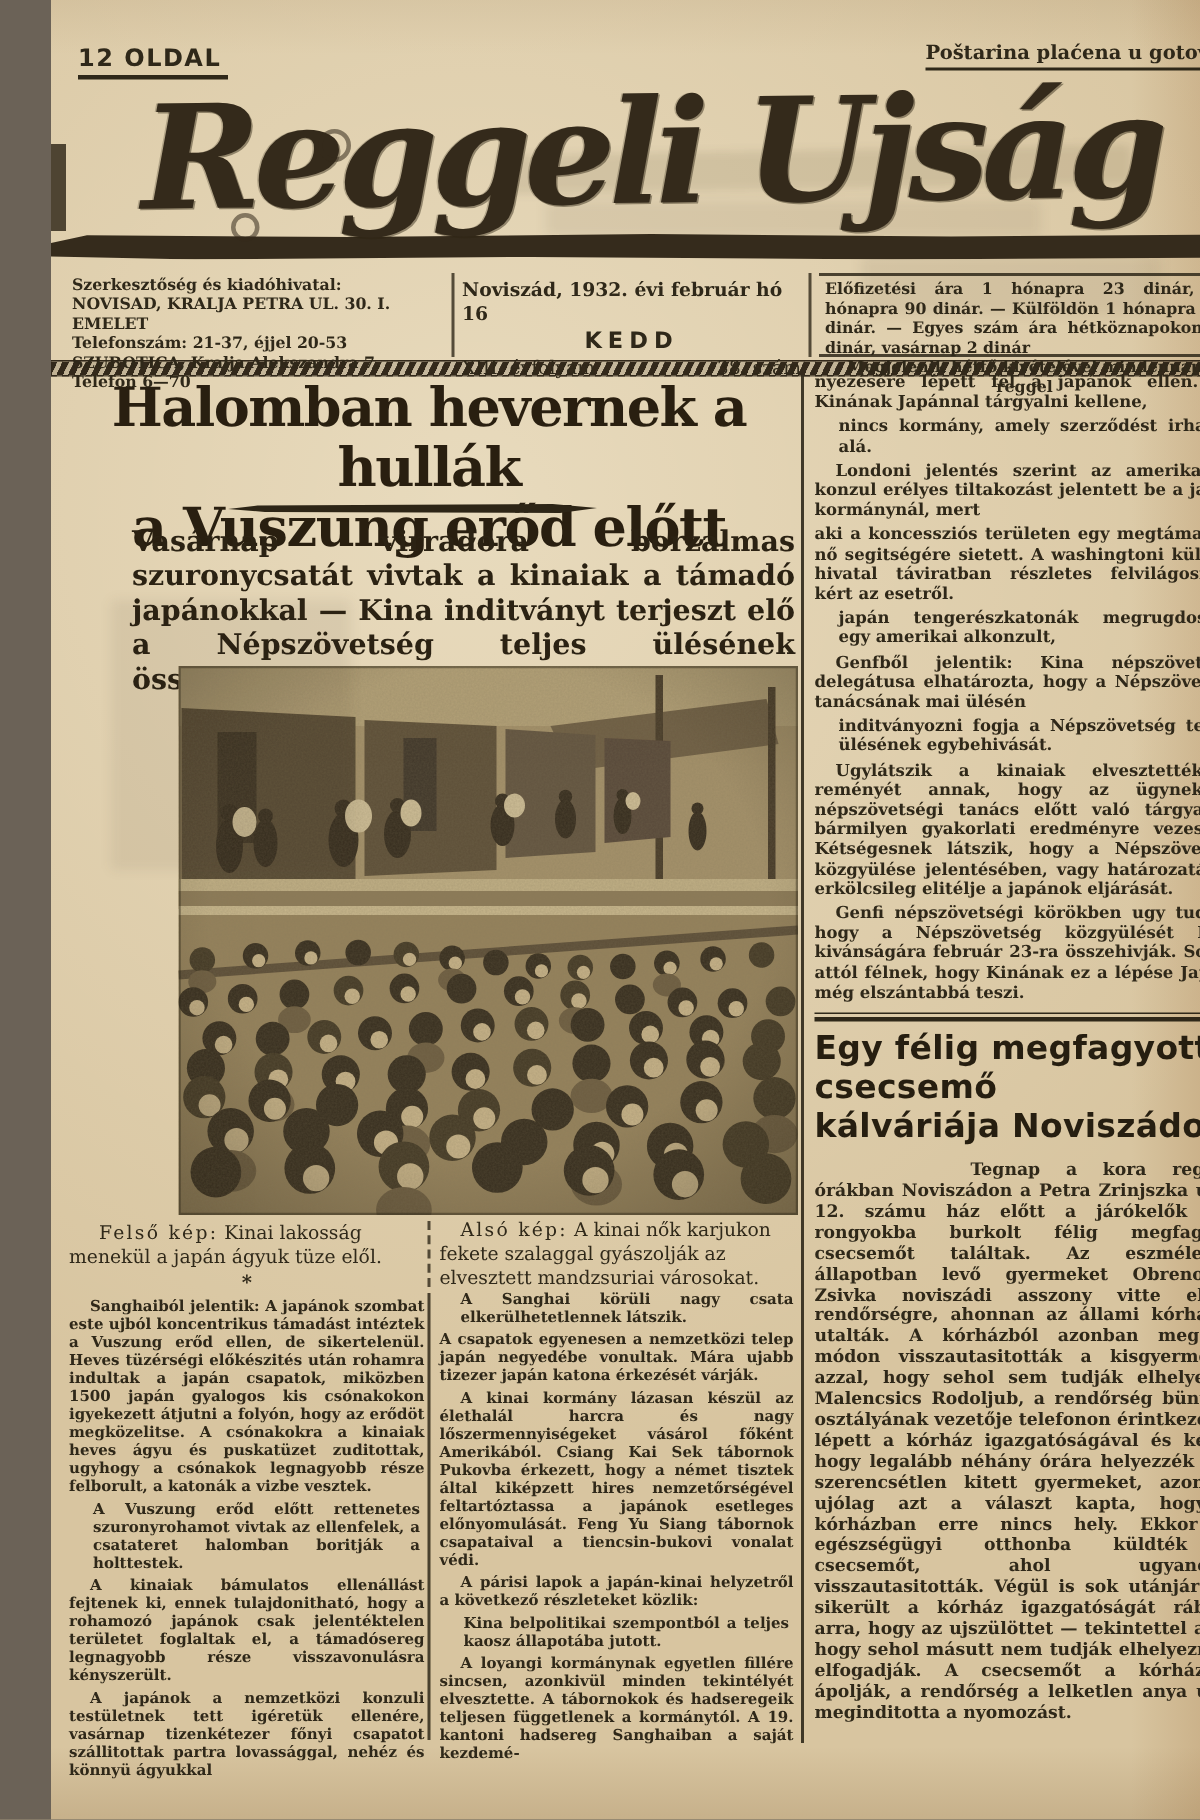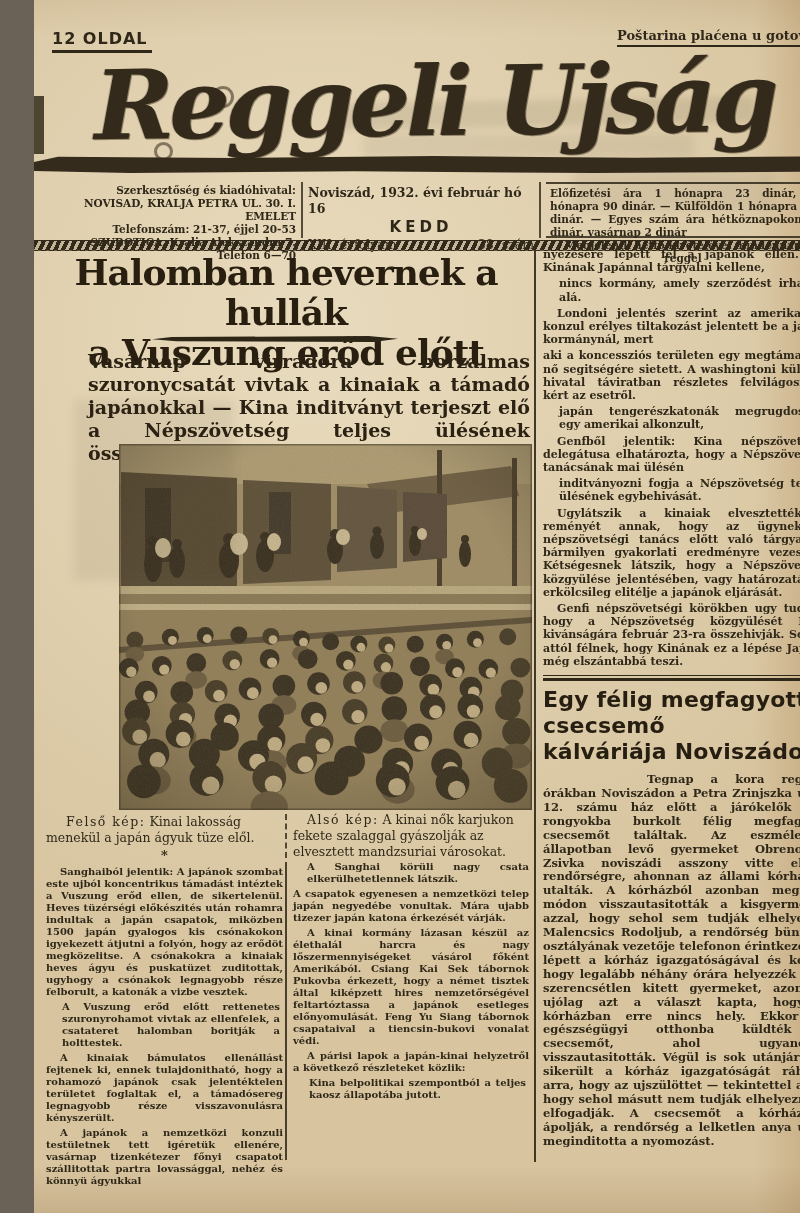--- a/index.html
+++ b/index.html
@@ -24,21 +24,21 @@
   
   .masthead{left:8px;top:44px;width:784px;height:120px;text-align:center;
     font:bold italic 96px/116px "DejaVu Serif", serif;letter-spacing:-5px;color:#342a1b;
     transform:rotate(-0.7deg);text-shadow:1px 1px 0 rgba(45,35,18,.45), -1px 0 0 rgba(45,35,18,.25);z-index:3;}
   .mast-bar{left:0;top:156px;width:800px;height:17px;background:#352b1c;z-index:2;
     clip-path:polygon(0 35%,3% 5%,25% 12%,50% 0,75% 10%,100% 2%,100% 92%,70% 100%,40% 90%,12% 100%,0 88%);}
   .mast-nub{left:0;top:96px;width:10px;height:58px;background:rgba(53,43,28,.85);z-index:2;}
   .ink-ring{position:absolute;border:3px solid rgba(52,42,27,.55);border-radius:50%;z-index:4;}
   
   .info{left:14px;top:182px;width:772px;height:56px;display:flex;align-items:stretch;z-index:3;}
-  .office{width:248px;text-align:right;font:bold 10.5px/13px "DejaVu Serif", serif;padding-top:2px;}
+  .office{width:248px;text-align:left;font:bold 10.5px/13px "DejaVu Serif", serif;padding-top:2px;}
   .office .l1{font-weight:bold;}
   .vdiv{width:2px;background:rgba(47,40,25,.8);margin:0 5px;}
   .issue{width:226px;font:bold 12.5px/16px "DejaVu Serif", serif;padding-top:3px;}
   .issue .day{text-align:center;font:bold 15px/17px "DejaVu Sans", sans-serif;letter-spacing:4px;margin:2px 0 1px;}
   .issue .vol{display:flex;justify-content:space-between;font-weight:normal;}
   .subscribe{flex:1;border-top:2px solid rgba(47,40,25,.85);border-bottom:2px solid rgba(47,40,25,.85);
     font:bold 10.5px/13px "DejaVu Serif", serif;text-align:justify;padding:3px 4px 2px;}
   .subscribe .note{text-align:center;}
   
   .striped{left:0;top:240px;width:800px;height:9px;
@@ -326,20 +326,21 @@
       <p class="para bold">A Vuszung erőd előtt rettenetes szuronyrohamot vivtak az ellenfelek, a csatateret halomban boritják a holttestek.</p>
       <p class="para normal">A kinaiak bámulatos ellenállást fejtenek ki, ennek tulajdonitható, hogy a rohamozó japánok csak jelentéktelen területet foglaltak el, a támadósereg legnagyobb része visszavonulásra kényszerült.</p>
       <p class="para normal">A japánok a nemzetközi konzuli testületnek tett igéretük ellenére, vasárnap tizenkétezer főnyi csapatot szállitottak partra lovassággal, nehéz és könnyü ágyukkal</p>
     </div>
   <div class="abs bodyB">
       <p class="para inset">A Sanghai körüli nagy csata elkerülhetetlennek látszik.</p>
       <p class="para cont">A csapatok egyenesen a nemzetközi telep japán negyedébe vonultak. Mára ujabb tizezer japán katona érkezését várják.</p>
       <p class="para normal">A kinai kormány lázasan készül az élethalál harcra és nagy lőszermennyiségeket vásárol főként Amerikából. Csiang Kai Sek tábornok Pukovba érkezett, hogy a német tisztek által kiképzett hires nemzetőrségével feltartóztassa a japánok esetleges előnyomulását. Feng Yu Siang tábornok csapataival a tiencsin-bukovi vonalat védi.</p>
       <p class="para normal">A párisi lapok a japán-kinai helyzetről a következő részleteket közlik:</p>
       <p class="para bold">Kina belpolitikai szempontból a teljes kaosz állapotába jutott.</p>
+      <p class="para normal">A loyangi kormánynak egyetlen fillére sincsen, azonkivül minden tekintélyét elvesztette. A tábornokok és hadseregeik teljesen függetlenek a kormánytól. A 19. kantoni hadsereg Sanghaiban a saját kezdemé-</p>
     </div>
   <div class="abs col-div"></div>
   <div class="abs main-div"></div>
 
   <div class="abs rightcol">
     <div>
         <p class="para cont">nyezésére lépett fel a japánok ellen. Ha Kinának Japánnal tárgyalni kellene,</p>
         <p class="para bold">nincs kormány, amely szerződést irhatna alá.</p>
         <p class="para normal">Londoni jelentés szerint az amerikai fő konzul erélyes tiltakozást jelentett be a japán kormánynál, mert</p>
         <p class="para cont">aki a koncessziós területen egy megtámadott nő segitségére sietett. A washingtoni külügyi hivatal táviratban részletes felvilágositást kért az esetről.</p>

